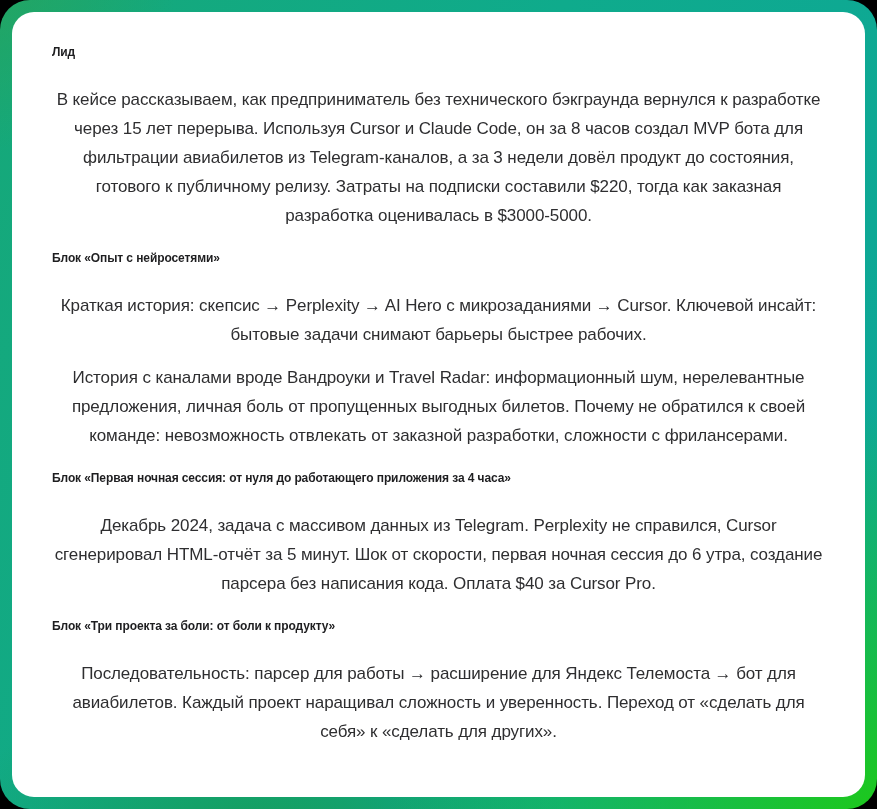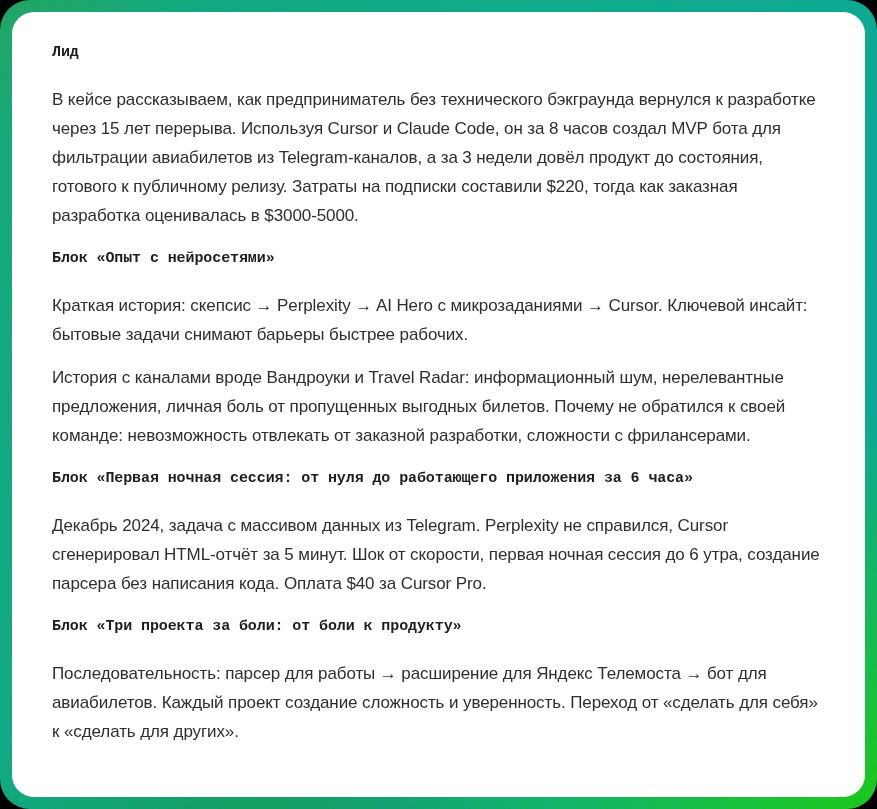--- a/index.html
+++ b/index.html
@@ -24,53 +24,53 @@
   .card {
     width: 100%;
     height: 100%;
     box-sizing: border-box;
     background: #ffffff;
     border-radius: 22px;
     padding: 26px 40px 4px 40px;
     overflow: hidden;
   }
   .doc h2 {
-    font-size: 15px;
+    font-size: 12px;
     line-height: 29px;
     font-weight: 700;
     color: #1e1e20;
     letter-spacing: -0.1px;
     margin: 0 0 18px 0;
-    font-family: Liberation Mono, monospace;
   }
   .doc p {
     font-size: 17px;
     line-height: 29px;
     font-weight: 400;
     color: #2e2e30;
     letter-spacing: -0.1px;
     margin: 0 0 14px 0;
+    text-align: center;
   }
 </style>
 </head>
 <body>
 
 <div class="frame">
   <div class="card">
     <div class="doc">
 
       <h2>Лид</h2>
       <p>В кейсе рассказываем, как предприниматель без технического бэкграунда вернулся к разработке через 15 лет перерыва. Используя Cursor и Claude Code, он за 8 часов создал MVP бота для фильтрации авиабилетов из Telegram-каналов, а за 3 недели довёл продукт до состояния, готового к публичному релизу. Затраты на подписки составили $220, тогда как заказная разработка оценивалась в $3000-5000.</p>
 
       <h2>Блок «Опыт с нейросетями»</h2>
       <p>Краткая история: скепсис → Perplexity → AI Hero с микрозаданиями → Cursor. Ключевой инсайт: бытовые задачи снимают барьеры быстрее рабочих.</p>
 
       <p>История с каналами вроде Вандроуки и Travel Radar: информационный шум, нерелевантные предложения, личная боль от пропущенных выгодных билетов. Почему не обратился к своей команде: невозможность отвлекать от заказной разработки, сложности с фрилансерами.</p>
 
-      <h2>Блок «Первая ночная сессия: от нуля до работающего приложения за 6 часа»</h2>
+      <h2>Блок «Первая ночная сессия: от нуля до работающего приложения за 4 часа»</h2>
       <p>Декабрь 2024, задача с массивом данных из Telegram. Perplexity не справился, Cursor сгенерировал HTML-отчёт за 5 минут. Шок от скорости, первая ночная сессия до 6 утра, создание парсера без написания кода. Оплата $40 за Cursor Pro.</p>
 
       <h2>Блок «Три проекта за боли: от боли к продукту»</h2>
-      <p>Последовательность: парсер для работы → расширение для Яндекс Телемоста → бот для авиабилетов. Каждый проект создание сложность и уверенность. Переход от «сделать для себя» к «сделать для других».</p>
+      <p>Последовательность: парсер для работы → расширение для Яндекс Телемоста → бот для авиабилетов. Каждый проект наращивал сложность и уверенность. Переход от «сделать для себя» к «сделать для других».</p>
 
     </div>
   </div>
 </div>
 
 </body></html>

